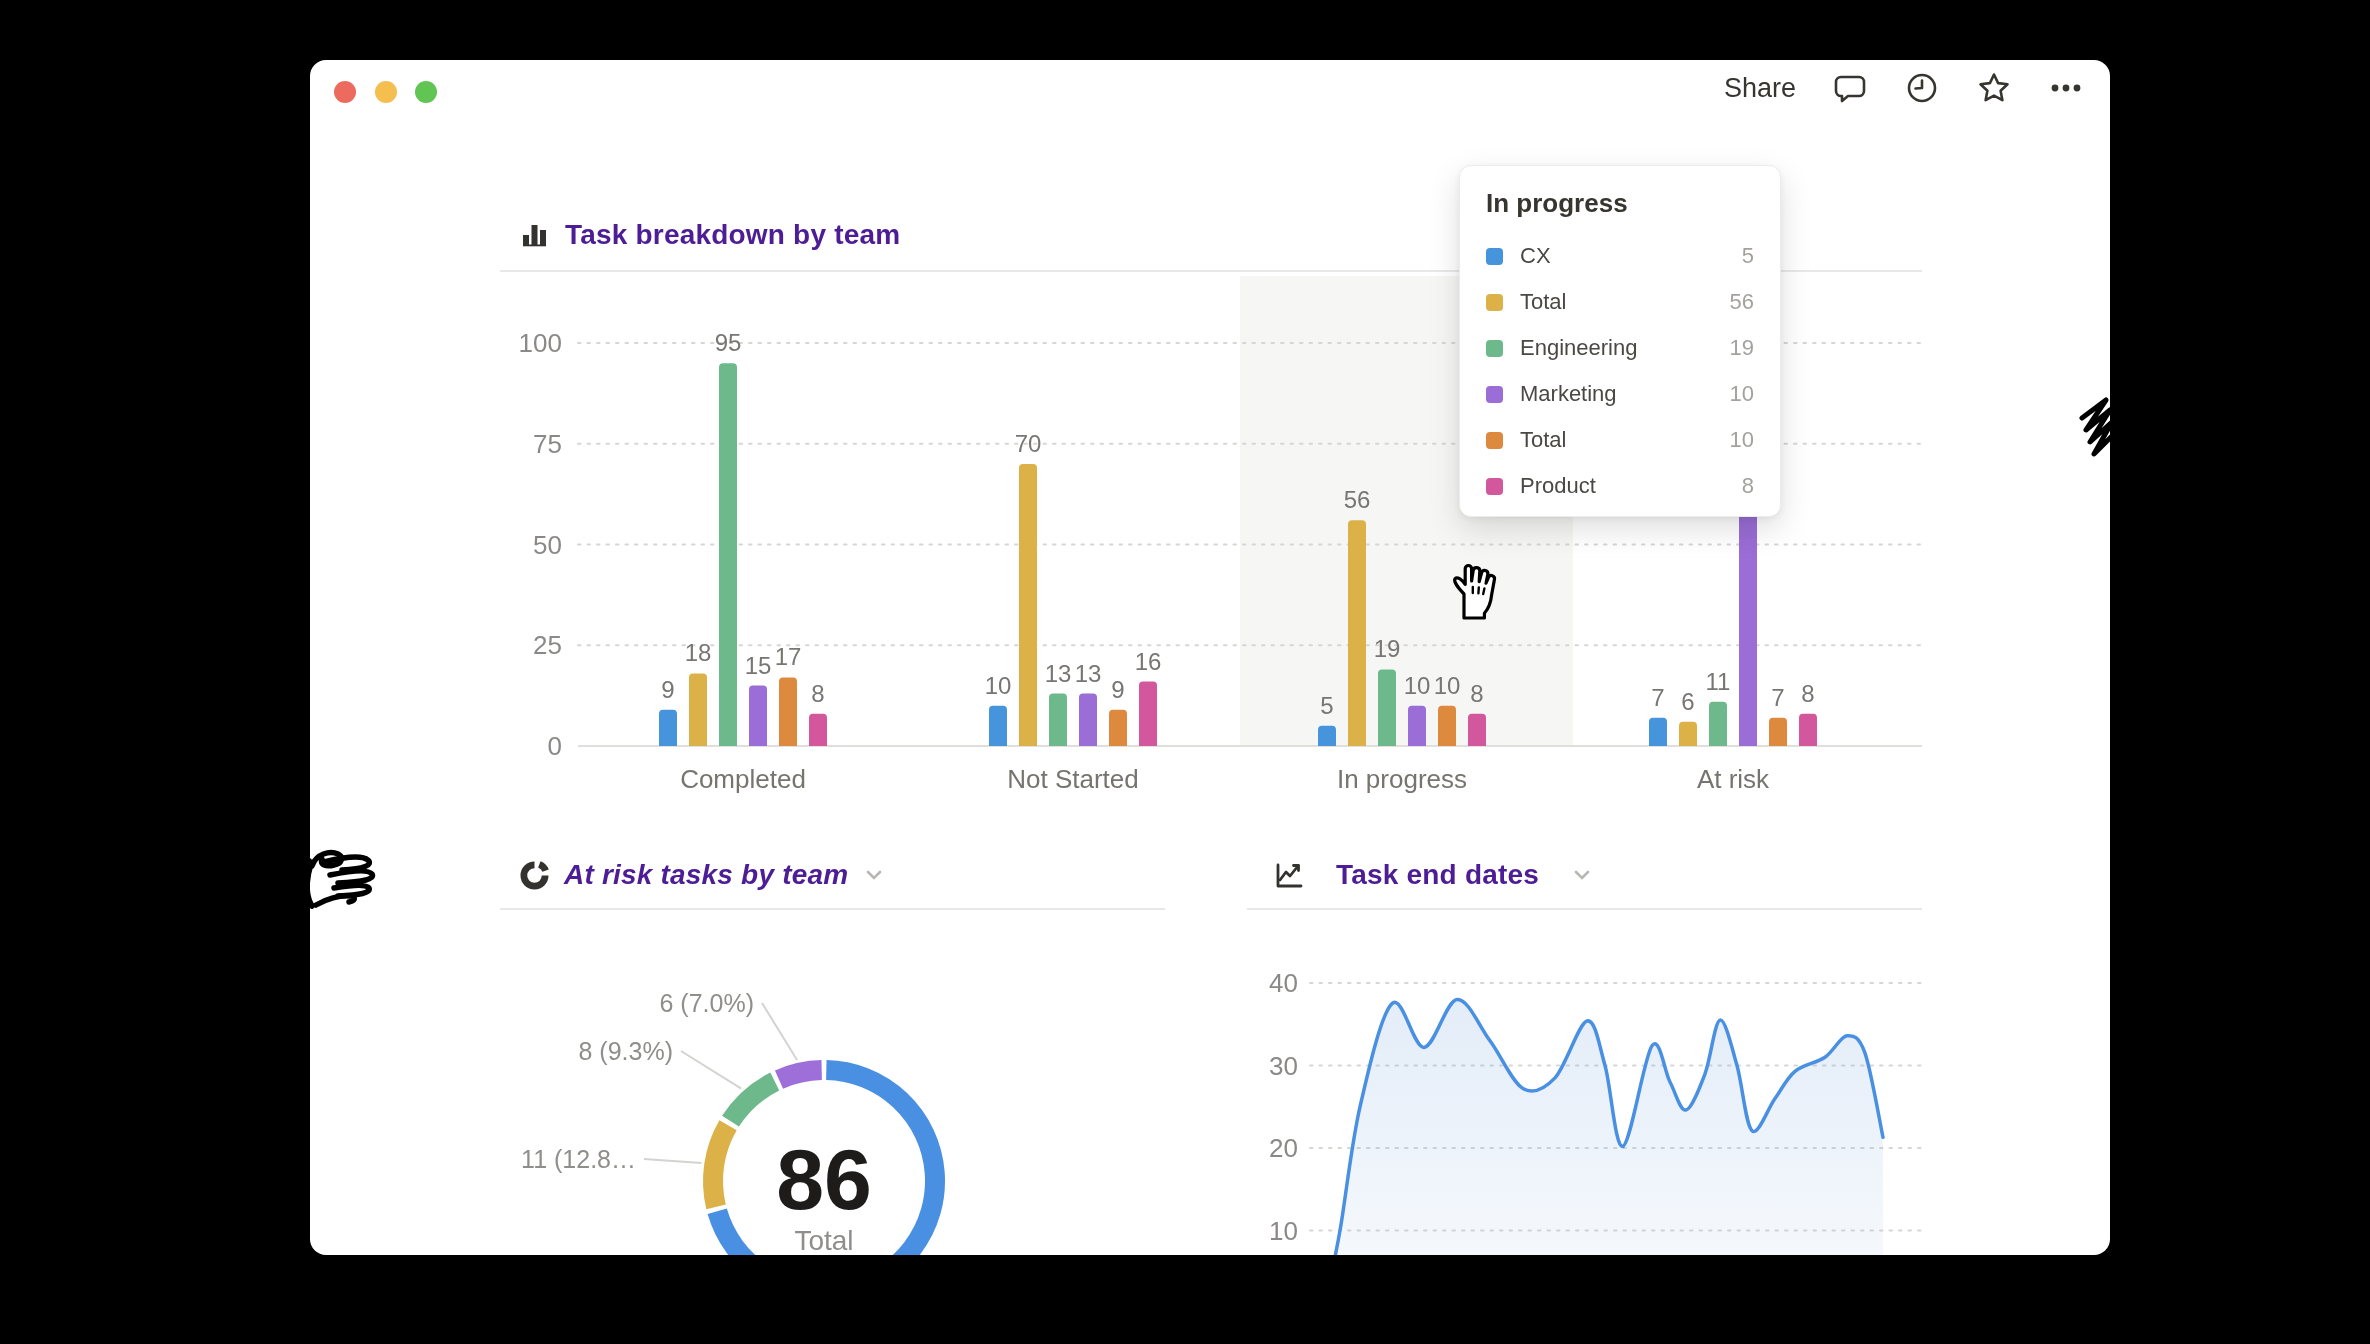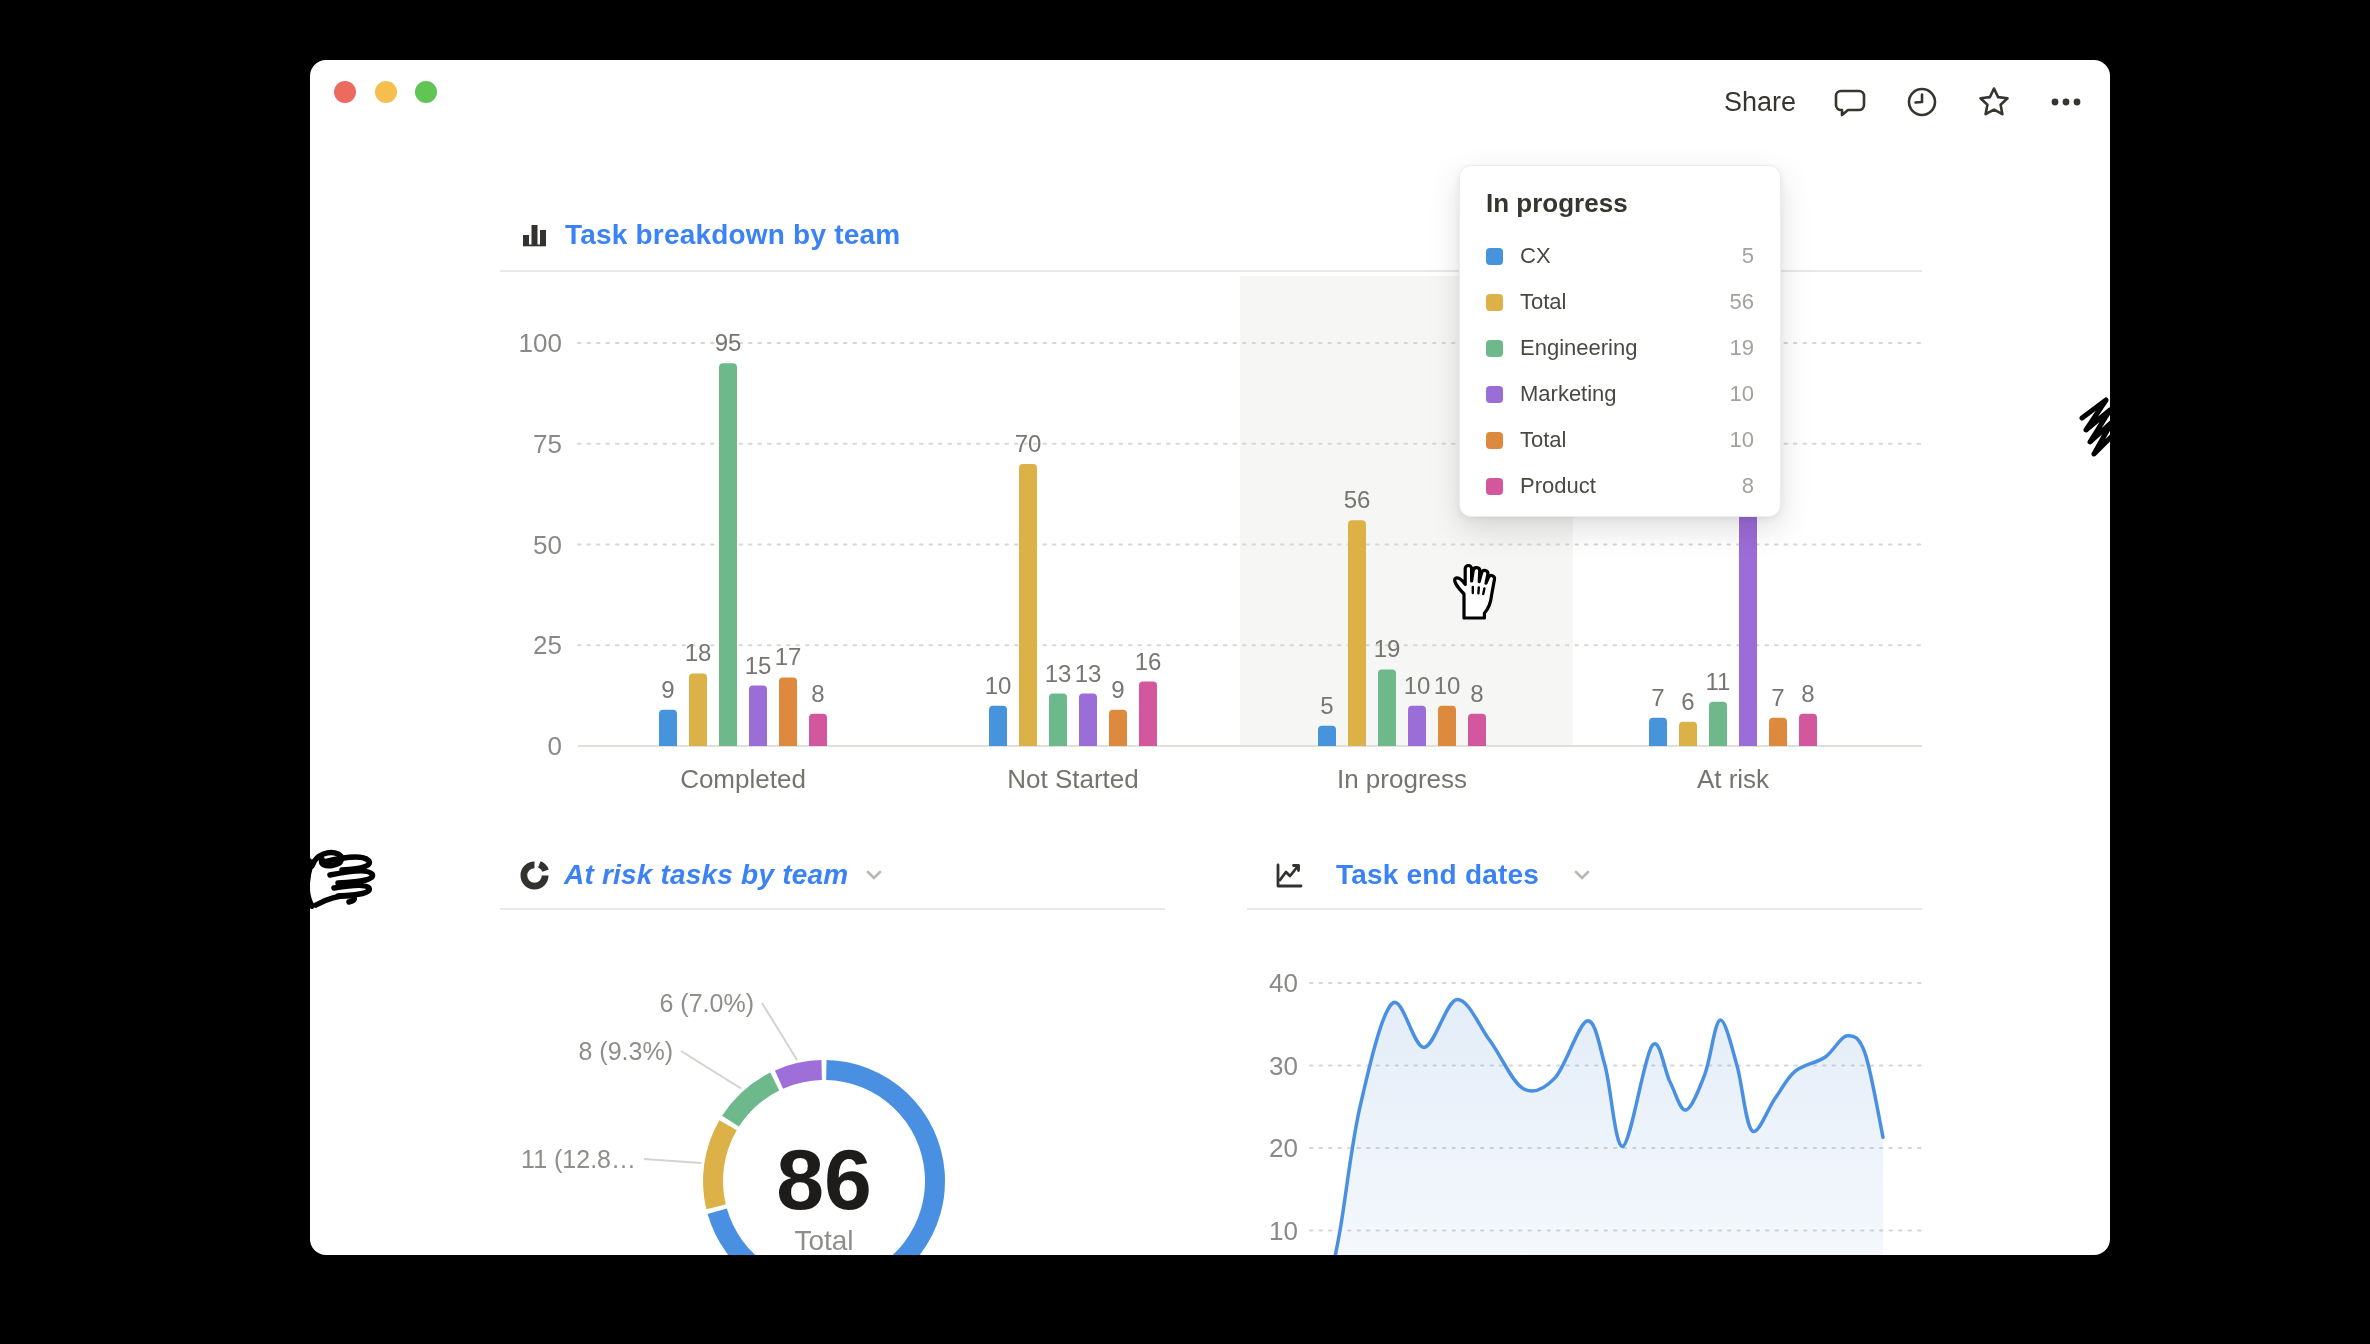--- a/index.html
+++ b/index.html
@@ -6,26 +6,26 @@
   *{box-sizing:border-box;}
   .stage{position:relative;width:2370px;height:1344px;background:#000;overflow:hidden;
          font-family:"Liberation Sans","DejaVu Sans",sans-serif;}
   .window{position:absolute;left:310px;top:60px;width:1800px;height:1195px;background:#fff;
           border-radius:16px;overflow:hidden;}
   
   .traffic{position:absolute;top:21px;width:22px;height:22px;border-radius:50%;}
   .t-red{left:24px;background:#EC6A5E;}
   .t-yellow{left:65px;background:#F4BF4F;}
   .t-green{left:105px;background:#61C554;}
-  .actions{position:absolute;top:20px;right:26px;height:44px;display:flex;align-items:center;gap:36px;text-align:center;}
+  .actions{position:absolute;top:6px;right:26px;height:44px;display:flex;align-items:center;gap:36px;text-align:center;}
   .share{font-size:27px;color:#37352f;cursor:default;}
   .abtn{width:36px;height:36px;display:flex;align-items:center;justify-content:center;}
   
   .chart-header{position:absolute;display:flex;align-items:center;gap:15px;height:34px;}
-  .chart-header .ttl{font-size:28px;font-weight:700;color:#3b82f6;letter-spacing:.2px;}
+  .chart-header .ttl{font-size:28px;font-weight:700;color:#4c1d95;letter-spacing:.2px;}
   .h1{left:210px;top:158px;}
   .h2{left:210px;top:798px;font-style:italic;}
   .h3{left:964px;top:798px;gap:32px;}
   .divider{position:absolute;height:2px;background:#e9e8e6;}
   .d1{left:190px;top:210px;width:1422px;}
   .d2{left:190px;top:848px;width:665px;}
   .d3{left:937px;top:848px;width:675px;}
   #charts{position:absolute;left:0;top:0;}
   
   .tooltip{position:absolute;left:1149px;top:105px;width:322px;height:352px;background:#fff;

